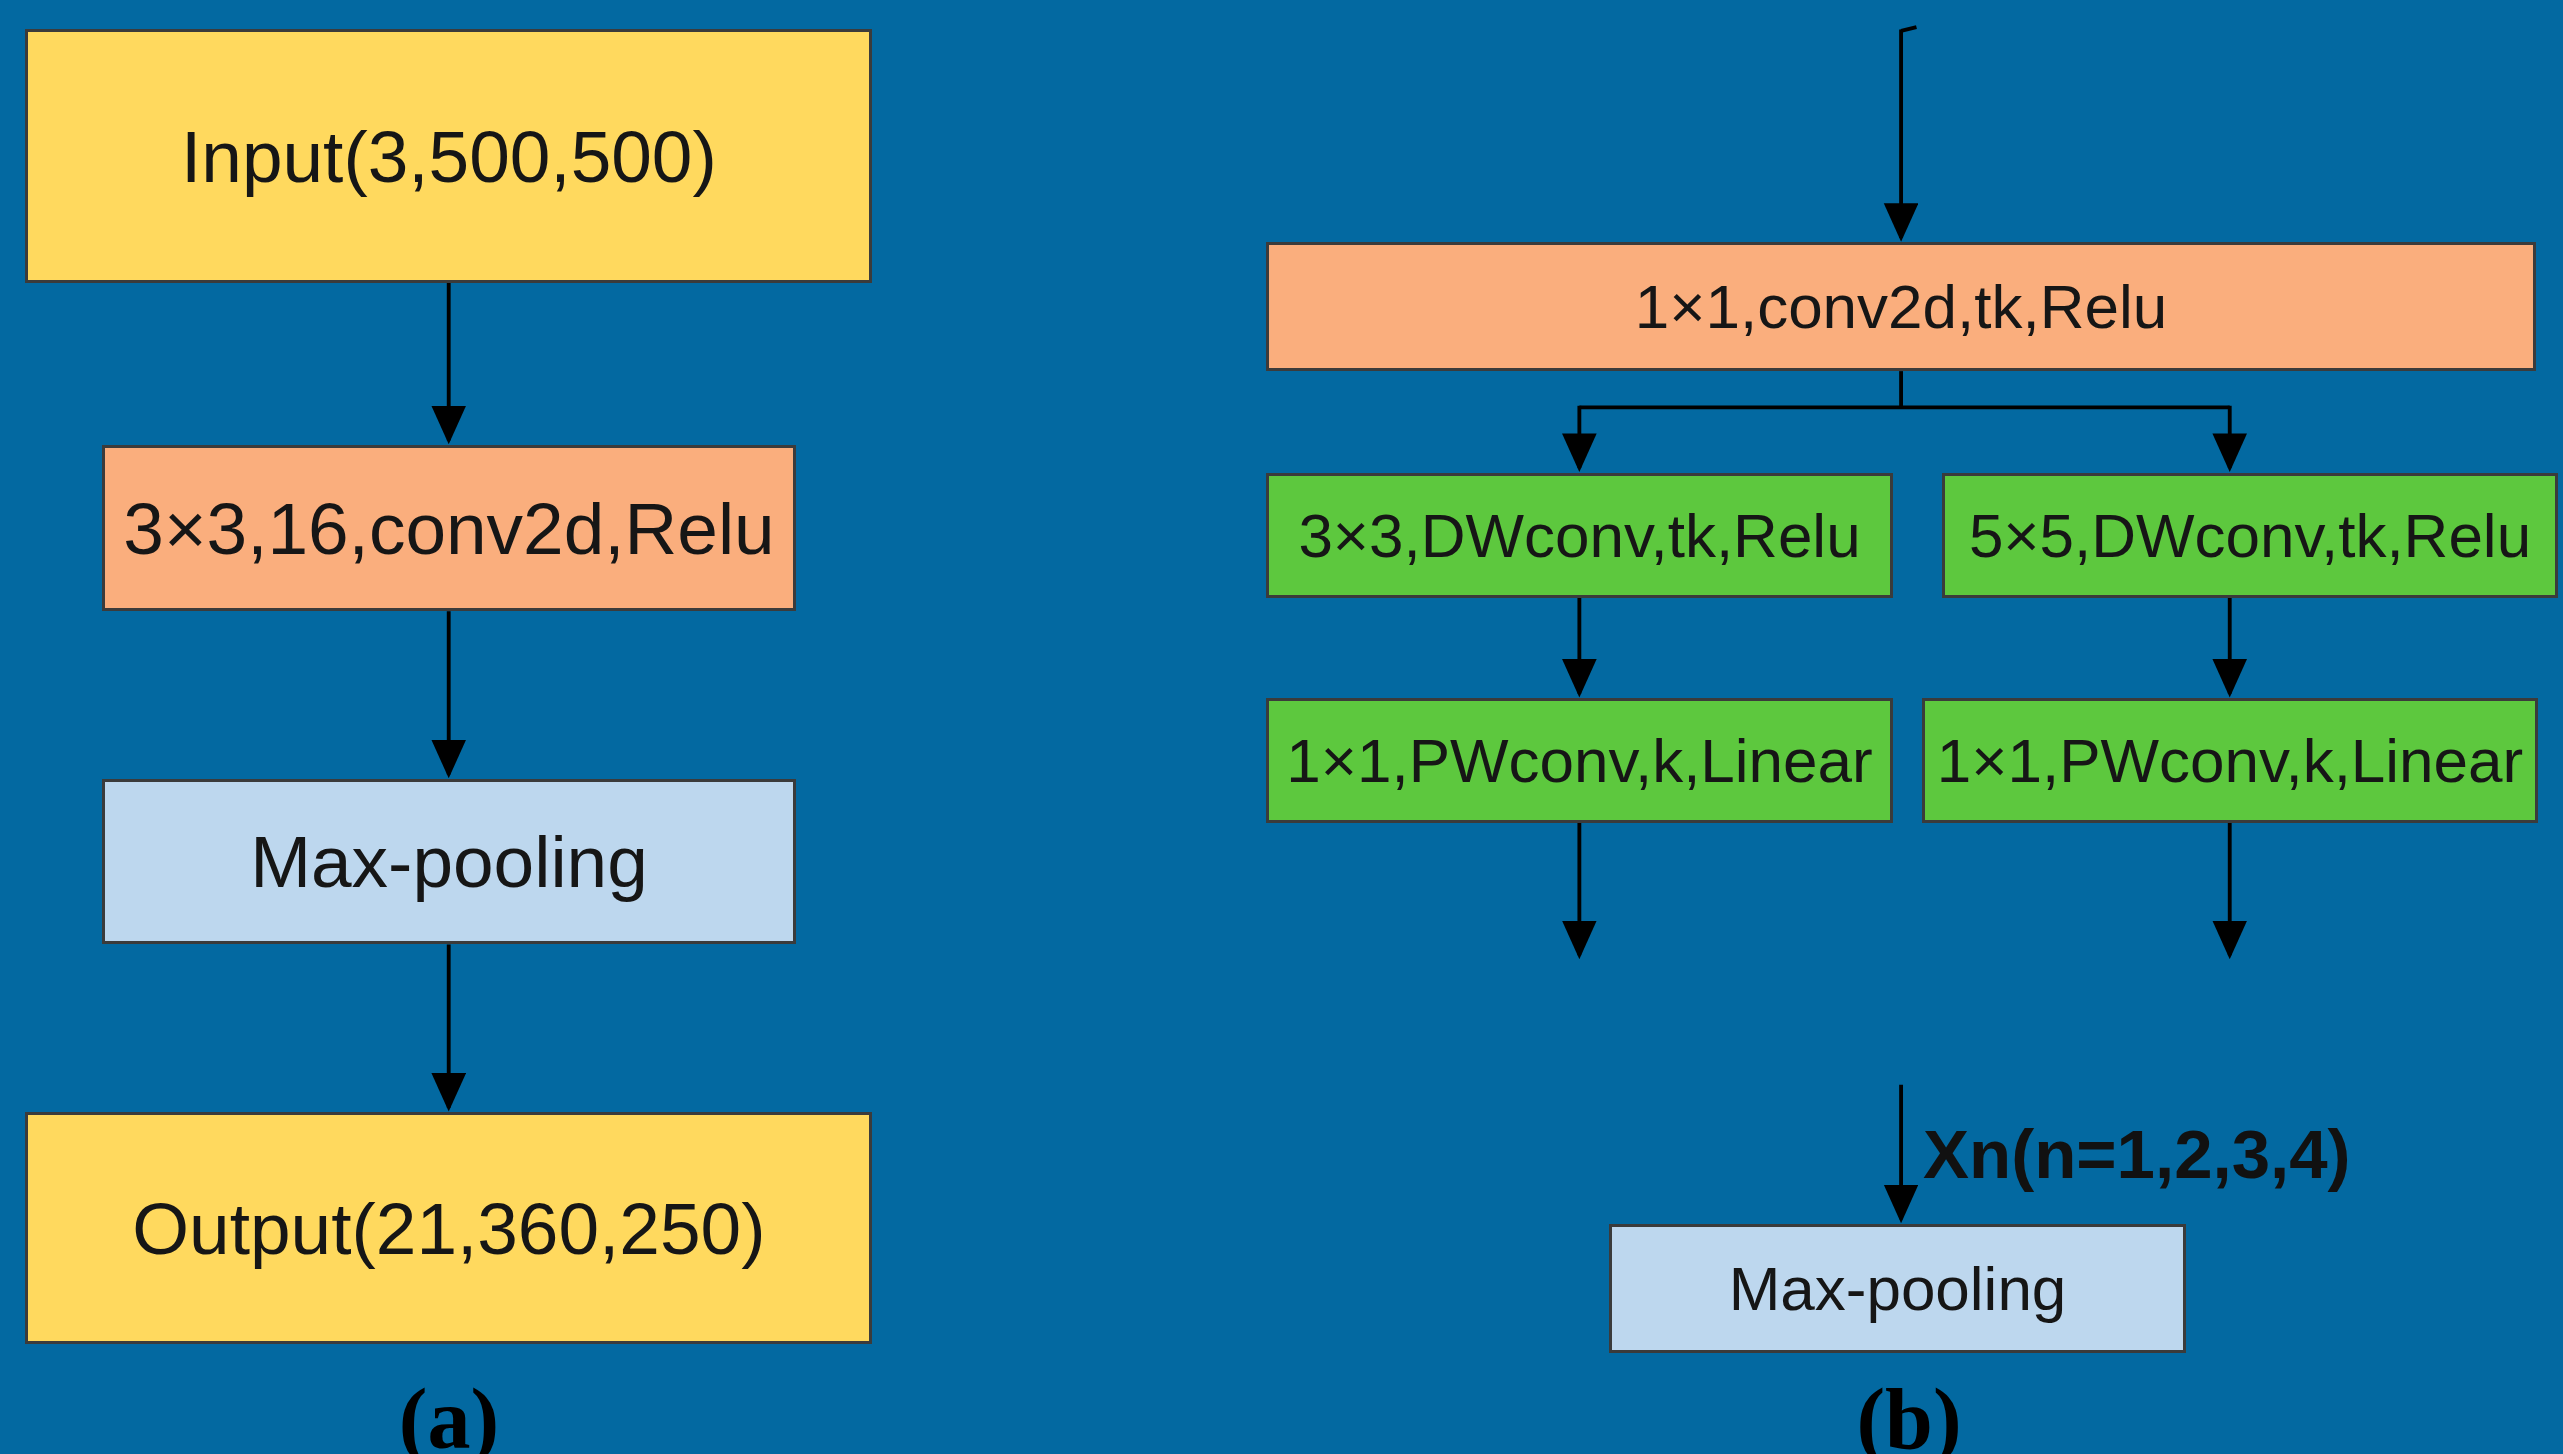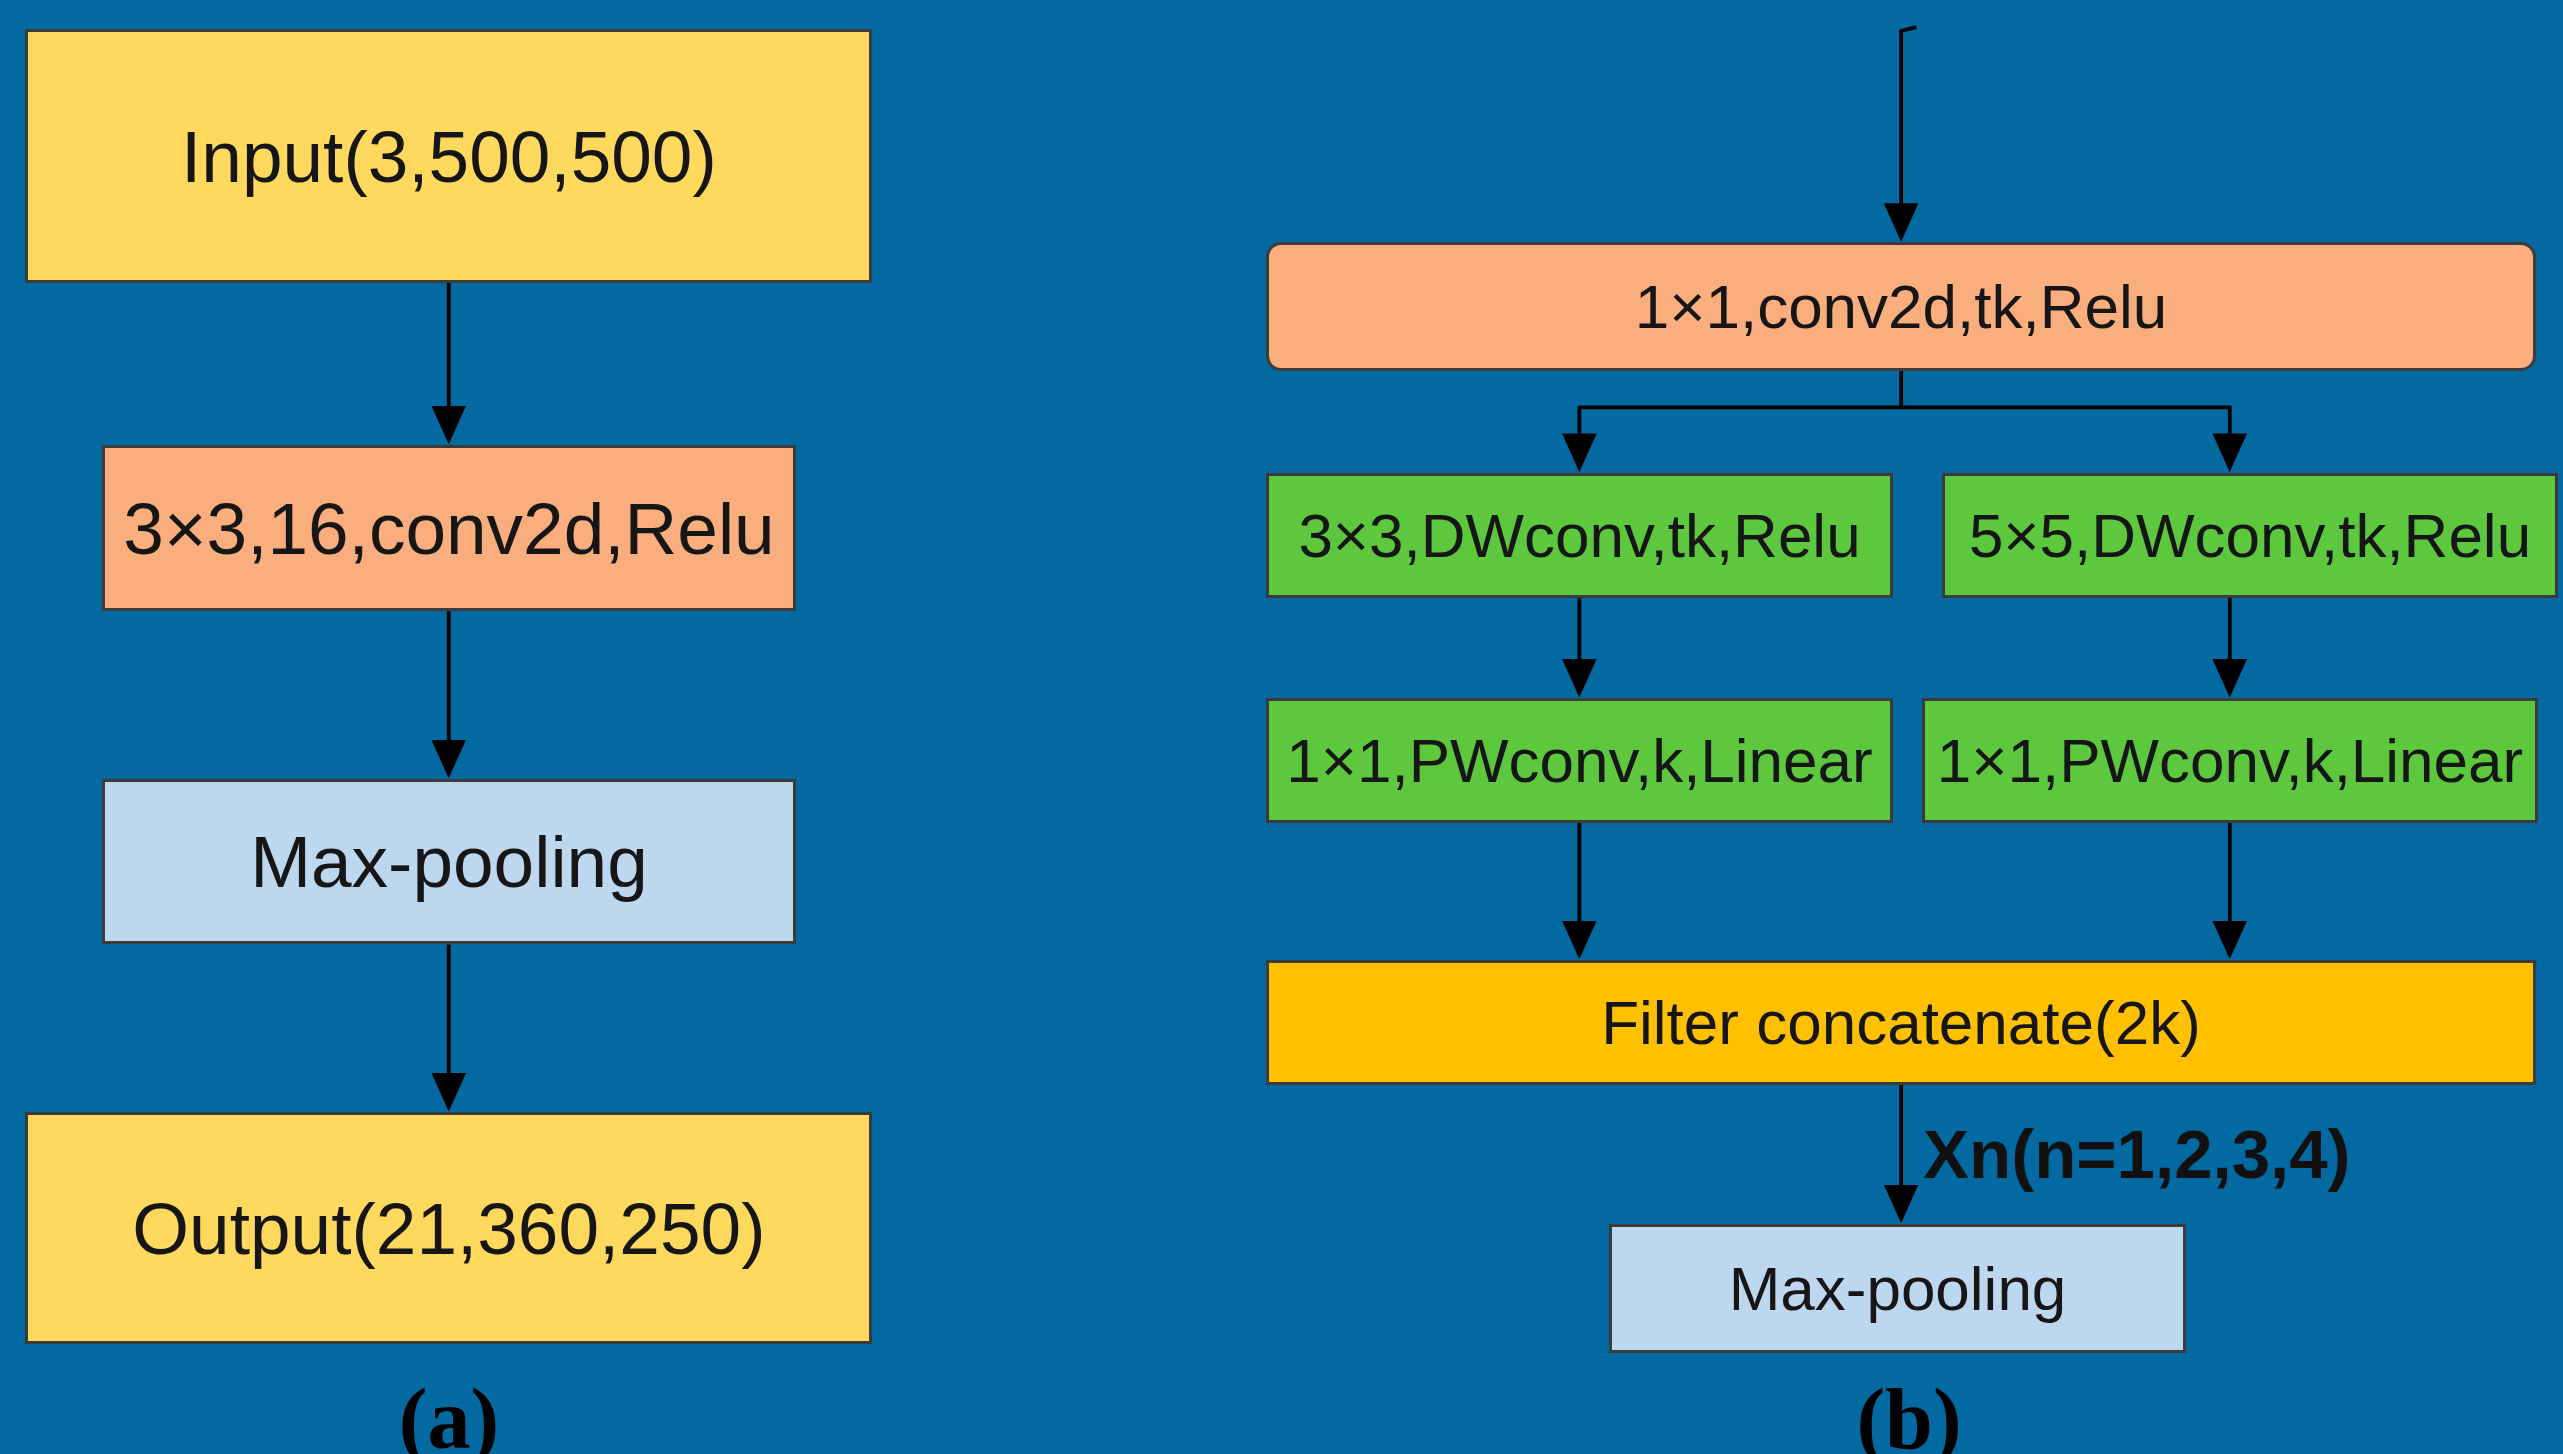--- a/index.html
+++ b/index.html
@@ -94,31 +94,30 @@
   <div class="box fill-yellow fs-a" style="left:25.4px;  top:29px;   width:847px; height:254px;">Input(3,500,500)</div>
 
   <div class="box fill-orange fs-a" style="left:102px; top:445px;  width:694px;  height:166px;">3×3,16,conv2d,Relu</div>
 
   <div class="box fill-blue fs-a" style="left:102px; top:779px; width:694px;  height:165px;">Max-pooling</div>
 
   <div class="box fill-yellow fs-a" style="left:25.4px;  top:1112px; width:847px; height:232px;">Output(21,360,250)</div>
 
   <div class="caption" style="left:449px; top:1369px;">(a)</div>
 
-  <div class="box fill-orange fs-b" style="left:1266px; top:242px;  width:1270px; height:129px;border-radius:15px;">1×1,conv2d,tk,Relu</div>
+  <div class="box fill-orange fs-b" style="left:1266px; top:242px;  width:1270px; height:129px;">1×1,conv2d,tk,Relu</div>
 
   <div class="box fill-green fs-b" style="left:1266px; top:473px;  width:627px;  height:125px;">3×3,DWconv,tk,Relu</div>
 
   <div class="box fill-green fs-b" style="left:1922px; top:473px;  width:616px;  height:125px;margin-left:20px;">5×5,DWconv,tk,Relu</div>
 
   <div class="box fill-green fs-b" style="left:1266px; top:698px;  width:627px;  height:125px;">1×1,PWconv,k,Linear</div>
 
   <div class="box fill-green fs-b" style="left:1922px; top:698px;  width:616px;  height:125px;">1×1,PWconv,k,Linear</div>
 
-  <div class="box fill-amber fs-b" style="left:1266px; top:960px; width:1270px; height:125px;">Filter concatenate(2k)</div>
 
   <div class="arrow-label" style="left:1923px; top:1115px;">Xn(n=1,2,3,4)</div>
 
   <div class="box fill-blue fs-b" style="left:1609px; top:1224px; width:577px;  height:129px;">Max-pooling</div>
 
   <div class="caption" style="left:1909px; top:1369px;">(b)</div>
 
 </div>
 
 

